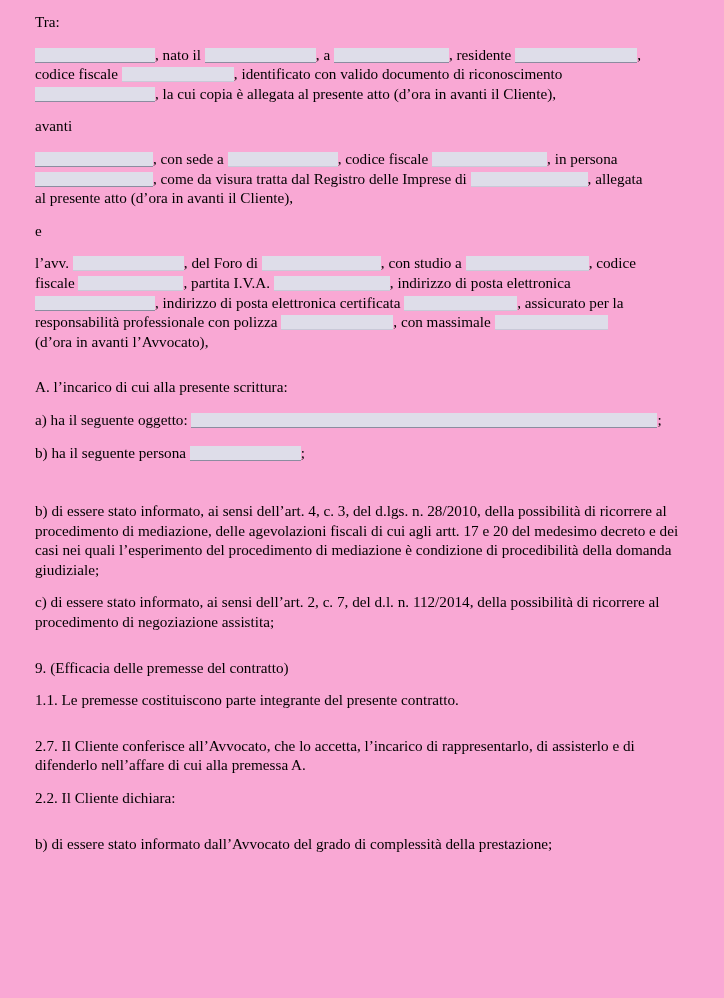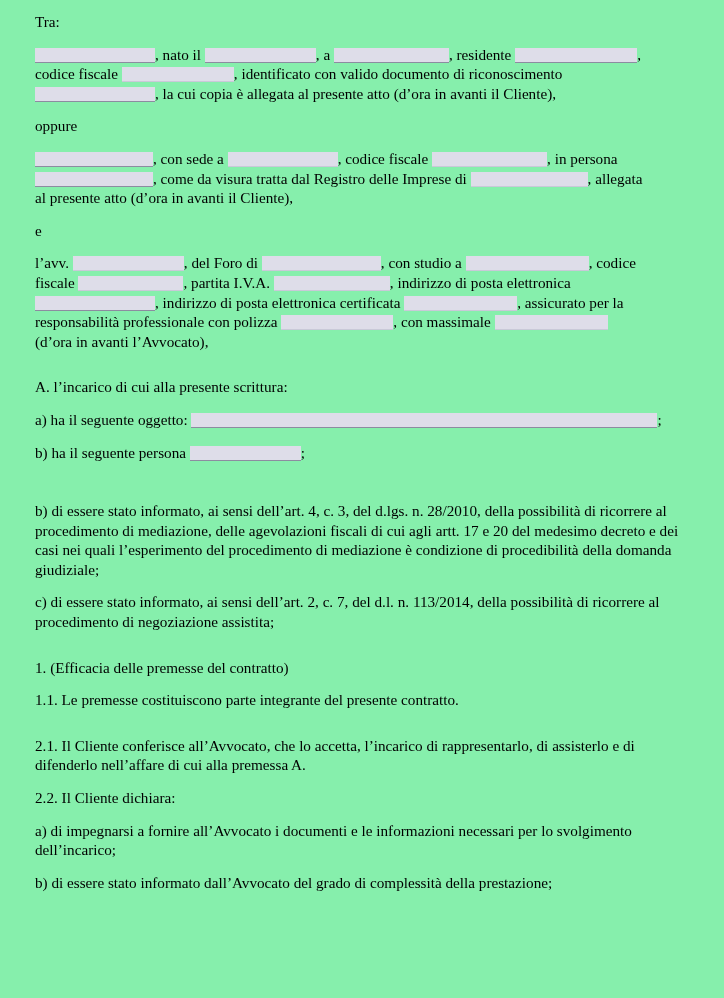--- a/index.html
+++ b/index.html
@@ -11,21 +11,21 @@
     width: 724px;
     height: 998px;
     overflow: hidden;
     font-family: "Liberation Serif", "DejaVu Serif", serif;
     color: #000000;
   }
   #page {
     position: relative;
     width: 724px;
     height: 998px;
-    background: #86efac;
+    background: #f9a8d4;
     padding: 0;
     box-sizing: border-box;
   }
   .doc-body {
     position: absolute;
     left: 35px;
     top: 12px;
     width: 656px;
   }
   p.para {
@@ -58,21 +58,21 @@
 
 <div id="page">
   <div class="doc-body">
 
     <p class="para"><span>Tra:</span></p>
     <div class="sp-md"></div>
 
     <p class="para"><span class="fld" style="width:120px"></span><span>, nato il</span> <span class="fld" style="width:111px"></span><span>, a</span> <span class="fld" style="width:115px"></span><span>, residente</span> <span class="fld" style="width:122px"></span><span>,</span><br><span>codice fiscale</span> <span class="fld noline" style="width:112px"></span><span>, identificato con valido documento di riconoscimento</span><br><span class="fld" style="width:120px"></span><span>, la cui copia è allegata al presente atto (d’ora in avanti il Cliente),</span></p>
     <div class="sp-md"></div>
 
-    <p class="para"><span>oppure</span></p>
+    <p class="para"><span>avanti</span></p>
     <div class="sp-md"></div>
 
     <p class="para"><span class="fld" style="width:118px"></span><span>, con sede a</span> <span class="fld noline" style="width:110px"></span><span>, codice fiscale</span> <span class="fld noline" style="width:115px"></span><span>, in persona</span><br><span class="fld" style="width:118px"></span><span>, come da visura tratta dal Registro delle Imprese di</span> <span class="fld noline" style="width:117px"></span><span>, allegata</span><br><span>al presente atto (d’ora in avanti il Cliente),</span></p>
     <div class="sp-md"></div>
 
     <p class="para"><span>e</span></p>
     <div class="sp-md"></div>
 
     <p class="para"><span>l’avv.</span> <span class="fld noline" style="width:111px"></span><span>, del Foro di</span> <span class="fld noline" style="width:119px"></span><span>, con studio a</span> <span class="fld noline" style="width:123px"></span><span>, codice</span><br><span>fiscale</span> <span class="fld noline" style="width:105px"></span><span>, partita I.V.A.</span> <span class="fld noline" style="width:116px"></span><span>, indirizzo di posta elettronica</span><br><span class="fld" style="width:120px"></span><span>, indirizzo di posta elettronica certificata</span> <span class="fld noline" style="width:113px"></span><span>, assicurato per la</span><br><span>responsabilità professionale con polizza</span> <span class="fld noline" style="width:112px"></span><span>, con massimale</span> <span class="fld noline" style="width:113px"></span><br><span>(d’ora in avanti l’Avvocato),</span></p>
     <div class="sp-md"></div>
@@ -88,38 +88,37 @@
     <p class="para"><span>b) ha il seguente persona</span> <span class="fld" style="width:111px"></span><span>;</span></p>
     <div class="sp-md"></div>
 
     <div class="sp-md"></div>
 
     <div class="sp-md"></div>
 
     <p class="para"><span>b) di essere stato informato, ai sensi dell’art. 4, c. 3, del d.lgs. n. 28/2010, della possibilità di ricorrere al procedimento di mediazione, delle agevolazioni fiscali di cui agli artt. 17 e 20 del medesimo decreto e dei casi nei quali l’esperimento del procedimento di mediazione è condizione di procedibilità della domanda giudiziale;</span></p>
     <div class="sp-md"></div>
 
-    <p class="para"><span>c) di essere stato informato, ai sensi dell’art. 2, c. 7, del d.l. n. 113/2014, della possibilità di ricorrere al procedimento di negoziazione assistita;</span></p>
+    <p class="para"><span>c) di essere stato informato, ai sensi dell’art. 2, c. 7, del d.l. n. 112/2014, della possibilità di ricorrere al procedimento di negoziazione assistita;</span></p>
     <div class="sp-md"></div>
 
     <div class="sp-md"></div>
 
-    <p class="para"><span>1. (Efficacia delle premesse del contratto)</span></p>
+    <p class="para"><span>9. (Efficacia delle premesse del contratto)</span></p>
     <div class="sp-md"></div>
 
     <p class="para"><span>1.1. Le premesse costituiscono parte integrante del presente contratto.</span></p>
     <div class="sp-md"></div>
 
     <div class="sp-md"></div>
 
-    <p class="para"><span>2.1. Il Cliente conferisce all’Avvocato, che lo accetta, l’incarico di rappresentarlo, di assisterlo e di difenderlo nell’affare di cui alla premessa A.</span></p>
+    <p class="para"><span>2.7. Il Cliente conferisce all’Avvocato, che lo accetta, l’incarico di rappresentarlo, di assisterlo e di difenderlo nell’affare di cui alla premessa A.</span></p>
     <div class="sp-md"></div>
 
     <p class="para"><span>2.2. Il Cliente dichiara:</span></p>
     <div class="sp-md"></div>
 
-    <p class="para"><span>a) di impegnarsi a fornire all’Avvocato i documenti e le informazioni necessari per lo svolgimento dell’incarico;</span></p>
     <div class="sp-md"></div>
 
     <p class="para"><span>b) di essere stato informato dall’Avvocato del grado di complessità della prestazione;</span></p>
 
   </div>
 </div>
 
 </body></html>

